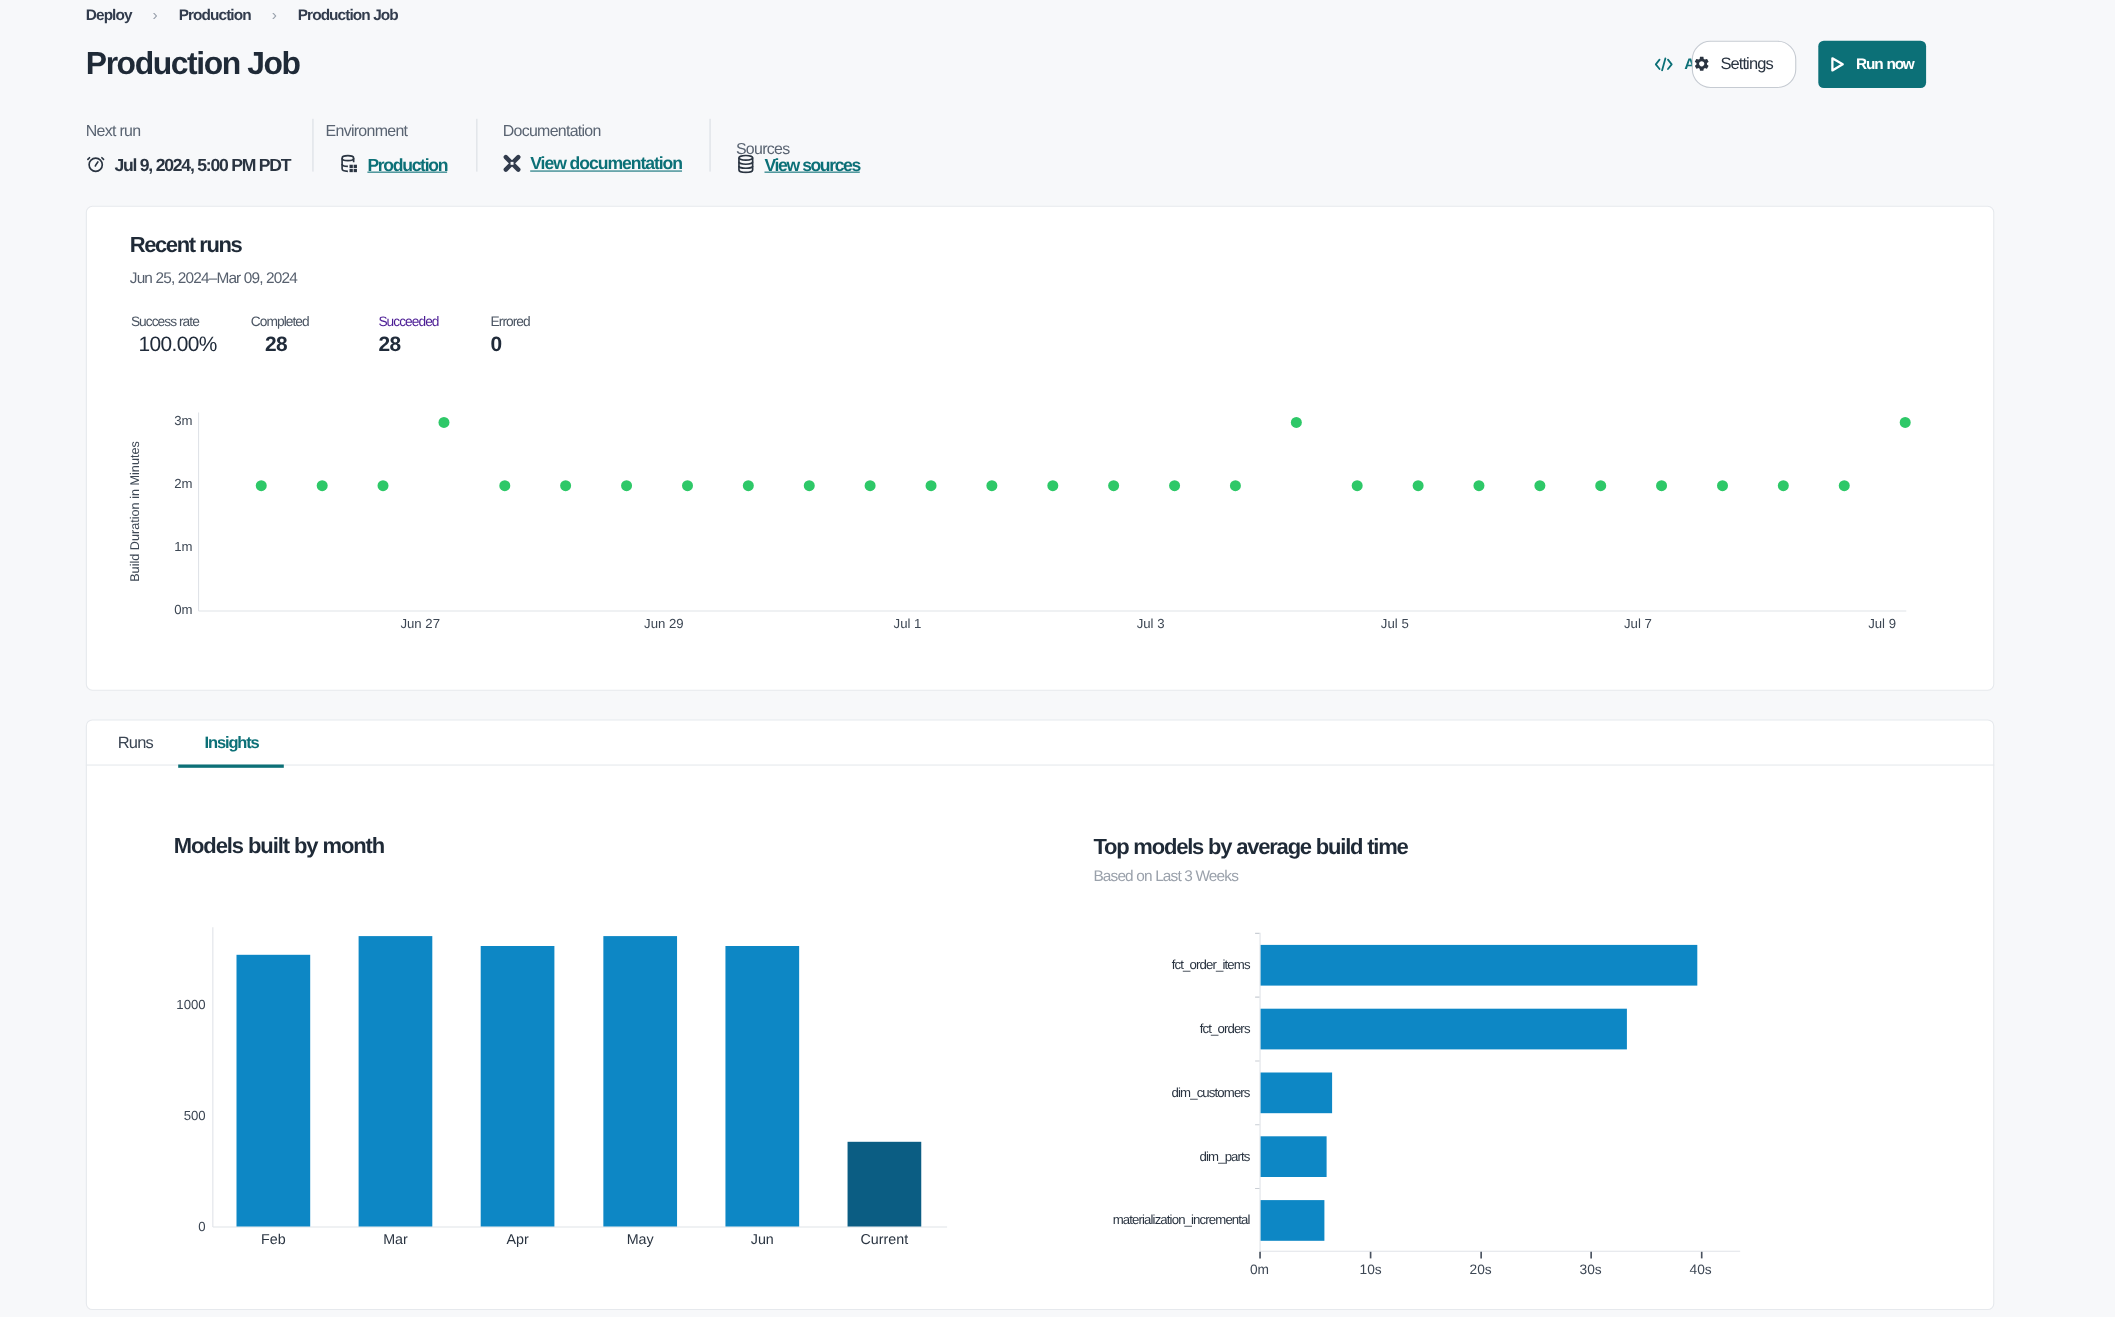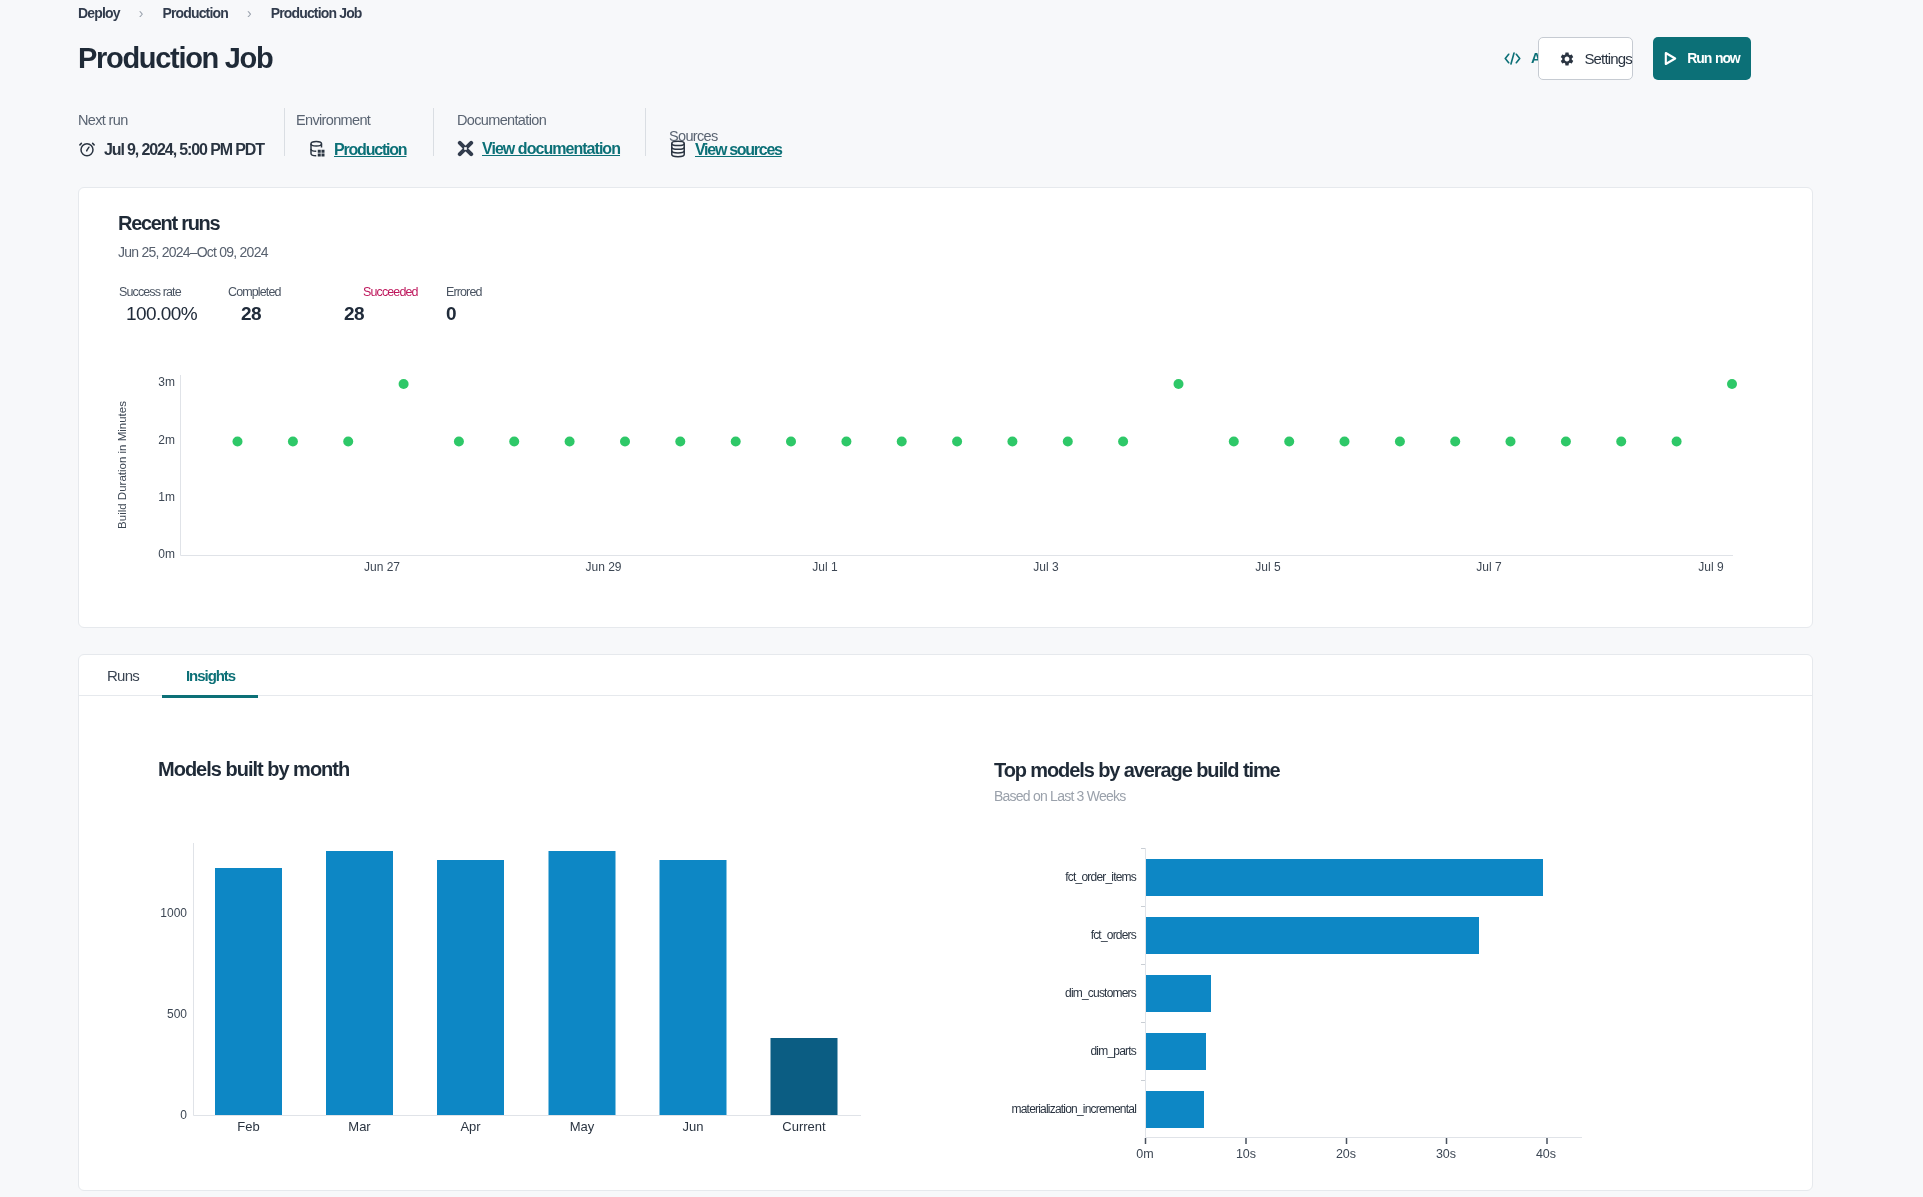--- a/index.html
+++ b/index.html
@@ -20,21 +20,21 @@
 
 <div class="abs" style="left:78px; top:42px; font-size:29px; font-weight:bold; color:#1f2a37; letter-spacing:-0.045em;">Production Job</div>
 
 <div class="abs" style="left:1504px; top:50px; font-size:14px; font-weight:bold; color:#0c7077; letter-spacing:-0.06em;">
   <svg width="17" height="13" viewBox="0 0 20 15" style="vertical-align:-1.5px;">
       <path d="M5.5 2.5 L1.5 7.5 L5.5 12.5 M11.8 1 L8.2 14 M14.5 2.5 L18.5 7.5 L14.5 12.5" fill="none" stroke="#0c7077" stroke-width="1.9" stroke-linecap="round" stroke-linejoin="round"></path>
     </svg>
   <span style="margin-left:7px;">API  trigger</span>
 </div>
 
-<div class="abs" style="left:1538px; top:37px; width:95px; height:43px; background:#fff; border:1px solid #c6cbd2; border-radius:5px; text-align:right; line-height:41px; font-size:15px; color:#2a3441; letter-spacing:-0.055em;">
+<div class="abs" style="left:1538px; top:37px; width:95px; height:43px; background:#fff; border:1px solid #c6cbd2; border-radius:17px; text-align:left; line-height:41px; font-size:15px; color:#2a3441; letter-spacing:-0.055em;">
   <svg width="16" height="16" viewBox="0 0 24 24" style="vertical-align:-3px; margin-right:9px;">
       <path fill="#2a3441" d="M19.14 12.94c.04-.3.06-.61.06-.94 0-.32-.02-.64-.07-.94l2.03-1.58c.18-.14.23-.41.12-.61l-1.92-3.32c-.12-.22-.37-.29-.59-.22l-2.39.96c-.5-.38-1.03-.7-1.62-.94l-.36-2.54c-.04-.24-.24-.41-.48-.41h-3.84c-.24 0-.43.17-.47.41l-.36 2.54c-.59.24-1.13.57-1.62.94l-2.39-.96c-.22-.08-.47 0-.59.22L2.74 8.87c-.12.21-.08.47.12.61l2.03 1.58c-.05.3-.09.63-.09.94s.02.64.07.94l-2.03 1.58c-.18.14-.23.41-.12.61l1.92 3.32c.12.22.37.29.59.22l2.39-.96c.5.38 1.03.7 1.62.94l.36 2.54c.05.24.24.41.48.41h3.84c.24 0 .44-.17.47-.41l.36-2.54c.59-.24 1.13-.56 1.62-.94l2.39.96c.22.08.47 0 .59-.22l1.92-3.32c.12-.22.07-.47-.12-.61l-2.01-1.58zM12 15.6c-1.98 0-3.6-1.62-3.6-3.6s1.62-3.6 3.6-3.6 3.6 1.62 3.6 3.6-1.62 3.6-3.6 3.6z"></path>
     </svg>Settings
 </div>
 
 <div class="abs" style="left:1653px; top:37px; width:98px; height:43px; background:#0c7077; border-radius:5px; text-align:center; line-height:43px; font-size:14px; font-weight:bold; color:#fff;">
   <svg width="13" height="15" viewBox="0 0 13 15" style="vertical-align:-2.5px; margin-right:10px;">
       <path d="M1.8 2 L11.2 7.5 L1.8 13 Z" fill="none" stroke="#fff" stroke-width="2.1" stroke-linejoin="round"></path>
     </svg><span style="letter-spacing:-0.08em; word-spacing:1px;">Run now</span>
 </div>
@@ -82,27 +82,27 @@
       <ellipse cx="12" cy="4.6" rx="8.3" ry="2.8" fill="none" stroke="#2a3441" stroke-width="2"></ellipse>
       <path d="M3.7 4.6v14.8c0 1.6 3.7 2.9 8.3 2.9s8.3-1.3 8.3-2.9V4.6" fill="none" stroke="#2a3441" stroke-width="2"></path>
       <path d="M3.7 9.5c0 1.6 3.7 2.9 8.3 2.9s8.3-1.3 8.3-2.9" fill="none" stroke="#2a3441" stroke-width="2"></path>
       <path d="M3.7 14.4c0 1.6 3.7 2.9 8.3 2.9s8.3-1.3 8.3-2.9" fill="none" stroke="#2a3441" stroke-width="2"></path>
     </svg><a class="teal" style="font-weight:bold; text-decoration:underline;">View sources</a>
 </div>
 
 <div class="card" style="left:78px; top:187px; width:1735px; height:441px;"></div>
 
 <div class="abs" style="left:118px; top:212px; font-size:20px; font-weight:bold; color:#1f2a37; letter-spacing:-0.065em;">Recent runs</div>
-<div class="abs" style="left:118px; top:244px; font-size:14px; color:#57606e; letter-spacing:-0.055em;">Jun 25, 2024–Oct 09, 2024</div>
+<div class="abs" style="left:118px; top:244px; font-size:14px; color:#57606e; letter-spacing:-0.055em;">Jun 25, 2024–Mar 09, 2024</div>
 
 <div class="abs" style="left:119px; top:285px; font-size:12.5px; color:#4a5462; letter-spacing:-0.07em;">Success rate</div>
 <div class="abs" style="left:126px; top:303px; font-size:19px; font-weight:normal; color:#202b3a; letter-spacing:-0.03em;">100.00%</div>
 <div class="abs" style="left:228px; top:285px; font-size:12.5px; color:#4a5462; letter-spacing:-0.07em;">Completed</div>
 <div class="abs" style="left:241px; top:303px; font-size:19px; font-weight:bold; color:#202b3a; letter-spacing:-0.03em;">28</div>
-<div class="abs" style="left:363px; top:285px; font-size:12.5px; color:#be185d; letter-spacing:-0.07em;">Succeeded</div>
+<div class="abs" style="left:344px; top:285px; font-size:12.5px; color:#4c1d95; letter-spacing:-0.07em;">Succeeded</div>
 <div class="abs" style="left:344px; top:303px; font-size:19px; font-weight:bold; color:#202b3a; letter-spacing:-0.03em;">28</div>
 <div class="abs" style="left:446px; top:285px; font-size:12.5px; color:#4a5462; letter-spacing:-0.07em;">Errored</div>
 <div class="abs" style="left:446px; top:303px; font-size:19px; font-weight:bold; color:#202b3a; letter-spacing:-0.03em;">0</div>
 
 <svg class="abs" style="left:78px; top:355px;" width="1720" height="225" viewBox="0 0 1720 225">
 
   <line x1="102.5" y1="20" x2="102.5" y2="200.5" stroke="#e0e3e8" stroke-width="1"></line>
   <line x1="102.5" y1="200.5" x2="1655" y2="200.5" stroke="#e0e3e8" stroke-width="1"></line>
 
   <text x="97" y="31" font-size="12" fill="#3d4754" text-anchor="end">3m</text>

